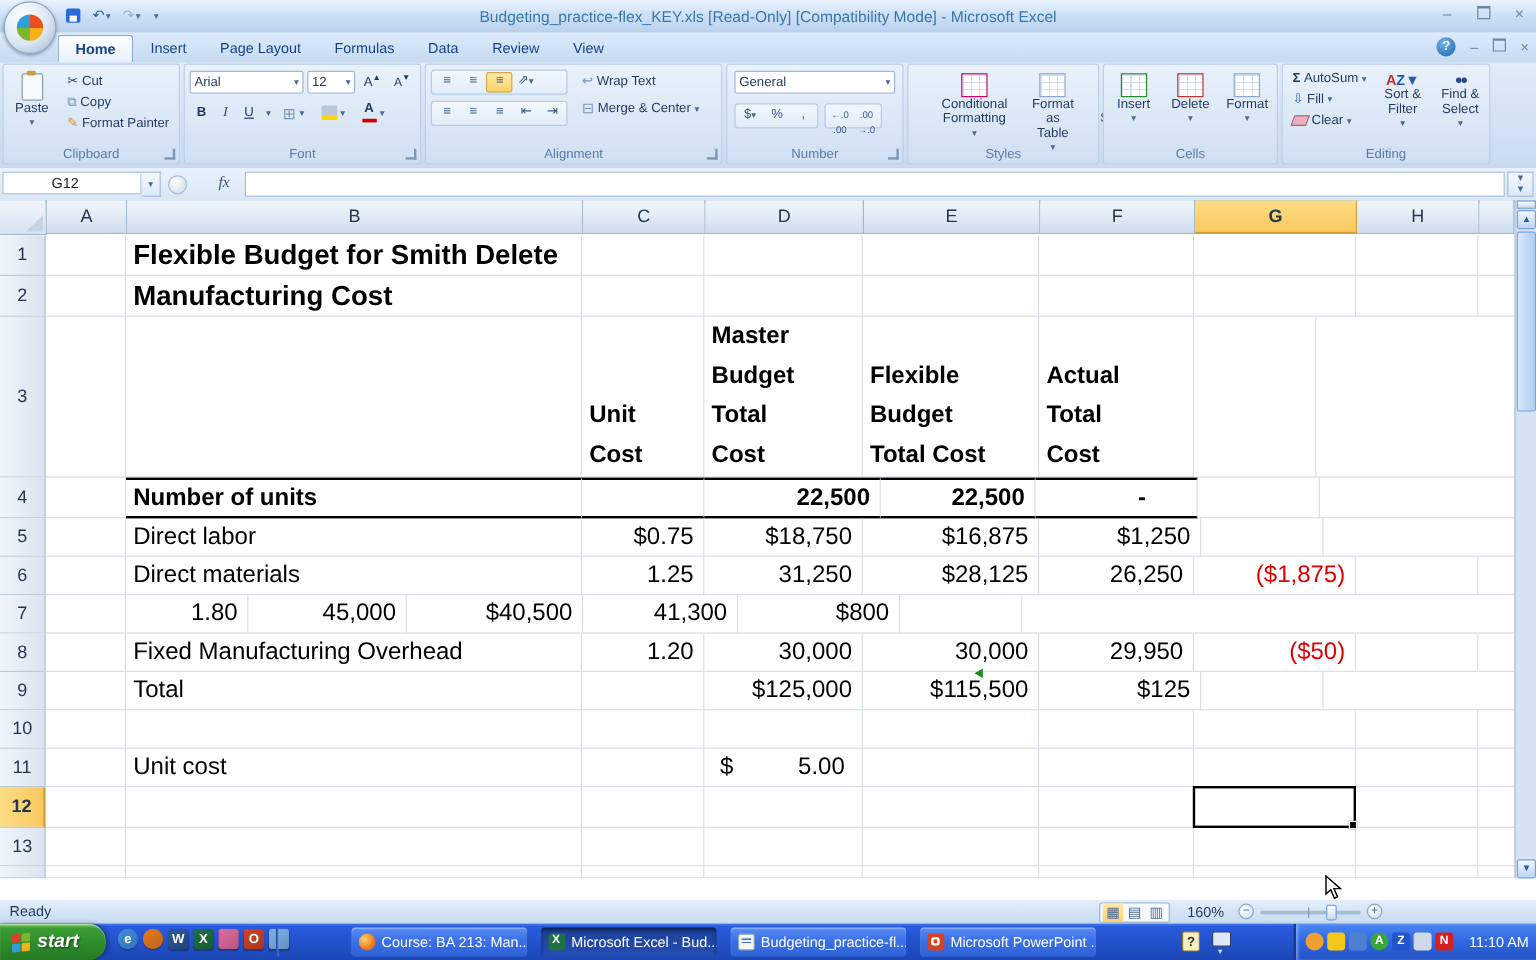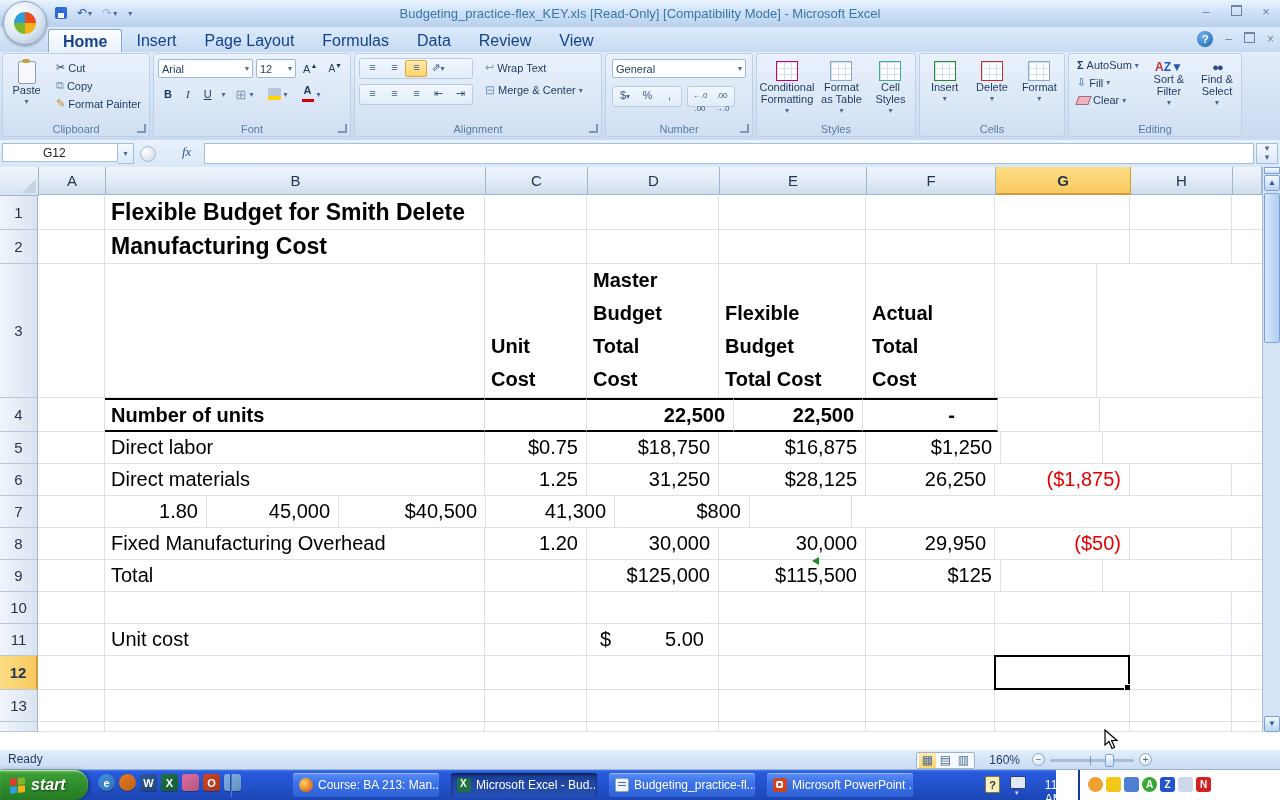--- a/index.html
+++ b/index.html
@@ -21,21 +21,21 @@
   .flop::after{content:"";position:absolute;left:3px;bottom:1px;width:6px;height:5px;background:#fff;}
   .wtitle{position:absolute;left:240px;right:240px;top:0;height:27px;line-height:27px;text-align:center;
     font-size:13px;color:#3878a8;white-space:nowrap;overflow:hidden;}
   .winctl{position:absolute;right:6px;top:4px;display:flex;gap:14px;color:#6d84a2;font-size:13px;}
   .winctl span{cursor:pointer;width:16px;text-align:center;}
   .restore-glyph{display:inline-block;width:9px;height:8px;border:1px solid #6d84a2;border-top-width:2px;}
   
   .tabrow{position:absolute;left:0;top:27px;width:1280px;height:25px;
     background:linear-gradient(#dcebfc,#c6daf1);border-bottom:1px solid #a8c0dc;}
   .tabs{position:absolute;left:48px;top:2px;display:flex;height:23px;}
-  .rtab{padding:0 14px;line-height:23px;font-size:16px;color:#15428b;cursor:pointer;}
+  .rtab{padding:0 14px;line-height:23px;font-size:12px;color:#15428b;cursor:pointer;}
   .rtab.active{background:linear-gradient(#fdfeff,#e8f1fb);border:1px solid #8aa8c8;border-bottom:none;
     border-radius:3px 3px 0 0;font-weight:bold;}
   .tabctl{position:absolute;right:6px;top:4px;display:flex;align-items:center;gap:12px;color:#6d84a2;font-size:12px;}
   .helpbtn{width:16px;height:16px;border-radius:50%;background:radial-gradient(circle at 35% 30%,#6fb2e8,#1e62b4);
     color:#fff;font-weight:bold;font-size:11px;text-align:center;line-height:16px;cursor:pointer;}
   
   .ribbon{position:absolute;left:0;top:52px;width:1280px;height:88px;
     background:linear-gradient(#e2ecfa,#d4e2f4 55%,#c9daf0);border-bottom:1px solid #a8c0dc;font-size:11px;color:#1e395e;}
   .groups{position:absolute;left:2px;top:1px;display:flex;gap:3px;height:84px;}
   .grp{position:relative;border:1px solid #bdd0e7;border-radius:3px;
@@ -137,21 +137,21 @@
   .viewbtns span.sel{background:linear-gradient(#ffe9ad,#ffd468);}
   .zoomlvl{position:absolute;right:260px;top:3px;font-size:12px;cursor:pointer;}
   .zminus,.zplus{position:absolute;top:3px;width:13px;height:13px;border-radius:50%;background:radial-gradient(circle at 35% 30%,#fff,#cfdef0);
     border:1px solid #8aa8c8;color:#4a6a96;font-size:10px;line-height:11px;text-align:center;cursor:pointer;box-sizing:border-box;}
   .zminus{right:235px;} .zplus{right:128px;}
   .ztrack{position:absolute;right:146px;top:9px;width:84px;height:3px;background:#a8bcd4;border-radius:2px;}
   .ztrack::before{content:"";position:absolute;left:40px;top:-3px;width:1px;height:9px;background:#7a98b8;}
   .zthumb{position:absolute;left:55px;top:-5px;width:9px;height:13px;background:linear-gradient(#fdfefe,#c9dcf2);
     border:1px solid #7ba2d8;border-radius:2px;box-sizing:border-box;cursor:grab;}
   
-  .taskbar{position:absolute;left:0;top:770px;width:1056px;height:30px;
+  .taskbar{position:absolute;left:0;top:770px;width:1280px;height:30px;
     background:linear-gradient(#3b77e8 0%,#2a5ade 8%,#2353cf 45%,#1c46b4 100%);}
   .startbtn{position:absolute;left:0;top:0;height:30px;width:88px;border-radius:0 14px 14px 0;cursor:pointer;
     background:linear-gradient(#6fca5f 0%,#3c9d36 12%,#2e8c2a 55%,#267a24 100%);display:flex;align-items:center;gap:6px;padding-left:10px;box-sizing:border-box;
     box-shadow:inset 0 1px 1px rgba(255,255,255,.5),2px 0 4px rgba(0,0,0,.35);}
   .startflag{width:15px;height:15px;display:grid;grid-template-columns:7px 7px;grid-template-rows:7px 7px;gap:1px;transform:skewY(-6deg);}
   .startflag i{border-radius:1px;}
   .startflag i:nth-child(1){background:#e23c2c;} .startflag i:nth-child(2){background:#7cb82f;}
   .startflag i:nth-child(3){background:#2e9fd8;} .startflag i:nth-child(4){background:#f5b01a;}
   .startlabel{color:#fff;font-weight:bold;font-style:italic;font-size:16px;text-shadow:1px 1px 2px rgba(0,0,0,.5);}
   .qlaunch{position:absolute;left:98px;top:4px;display:flex;gap:4px;align-items:center;}
@@ -364,21 +364,21 @@
           <div class="grpbox">
             <span class="alnbtn" style="font-size:8px;letter-spacing:0">←.0<br>.00</span>
             <span class="alnbtn" style="font-size:8px;letter-spacing:0">.00<br>→.0</span>
           </div>
         </div>
         <div class="glabel">Number</div>
         <span class="dlg"></span>
       </div>
 
       <div class="grp" style="width:158px">
-        <div class="row" style="padding:4px 2px 0 2px;gap:2px;align-items:flex-start;">
+        <div class="row" style="padding:4px 2px 0 2px;gap:18px;align-items:flex-start;margin-left:25px;">
           <div class="bigbtn" style="width:52px">
             <span class="minigrid" style="background-color:#fff;border-color:#c06;"></span>
             <span>Conditional Formatting</span>
             <span class="car">▾</span>
           </div>
           <div class="bigbtn" style="width:48px">
             <span class="minigrid"></span>
             <span>Format as Table</span>
             <span class="car">▾</span>
           </div>

